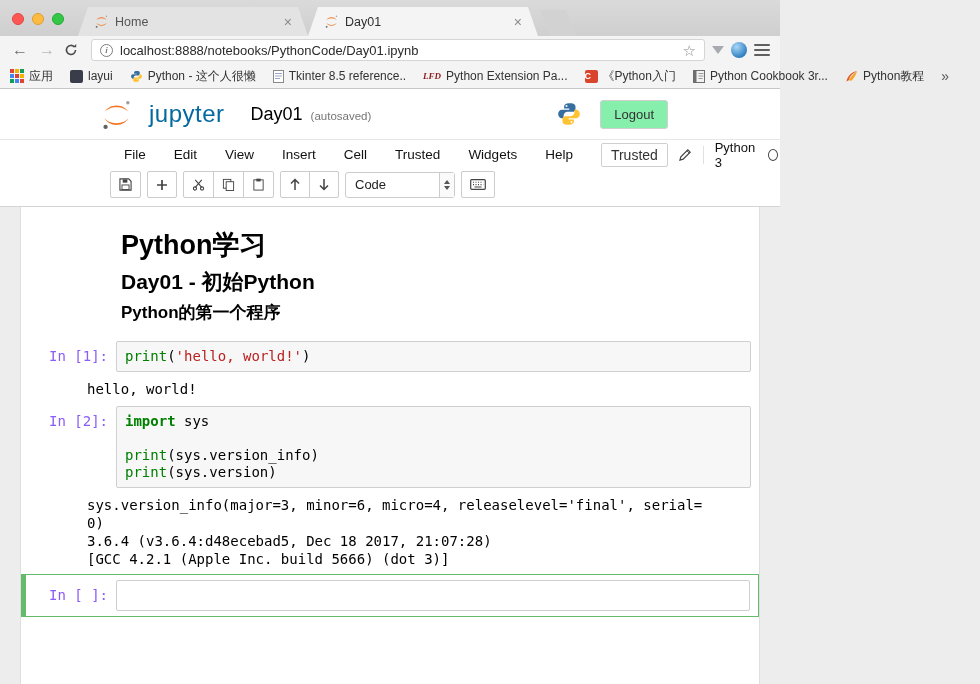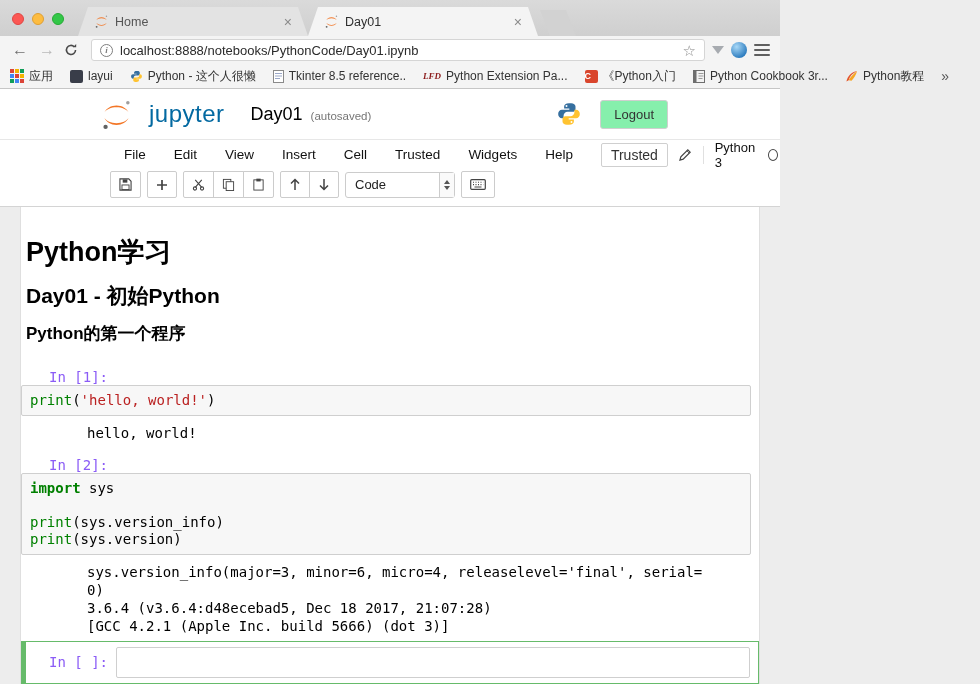--- a/index.html
+++ b/index.html
@@ -75,21 +75,21 @@
   .celltype { width:110px; height:26px; border:1px solid #CCC; border-radius:3px; background:#fff; display:flex; align-items:center; font-size:13px; color:#222; }
   .celltype .val { flex:1; padding-left:9px; }
   .stepper { width:15px; height:100%; border-left:1px solid #CCC; display:flex; flex-direction:column; align-items:center; justify-content:center; gap:2px; background:#FAFAFA; }
   .stepper b { width:0; height:0; border-left:3.5px solid transparent; border-right:3.5px solid transparent; }
   .stepper .up { border-bottom:4.5px solid #555; }
   .stepper .dn { border-top:4.5px solid #555; }
 
   
   .nbarea { height:477px; background:#EDEDED; overflow:hidden; }
   .nbpage { width:740px; margin:0 auto; background:#fff; border-left:1px solid #DFDFDF; border-right:1px solid #DFDFDF; min-height:477px; padding-top:14px; }
-  .row { display:flex;flex-direction:column; }
+  .row { display:flex; }
   .prompt { width:95px; flex:none; text-align:right; padding:7px 8px 0 0; font:14px "DejaVu Sans Mono", monospace; color:#8b5cf6; }
   .mdbody { flex:1; padding-left:5px; margin-right:8px; color:#000; }
   .mdbody h1 { font-size:27px; line-height:1.2; font-weight:bold; }
   .mdbody h2 { font-size:21px; line-height:1.2; font-weight:bold; }
   .mdbody h3 { font-size:17px; line-height:1.2; font-weight:bold; }
   .input-box { flex:1; margin-right:8px; background:#F7F7F7; border:1px solid #CFCFCF; border-radius:2px; padding:6px 8px; }
   .input-box pre { font:14px/17px "DejaVu Sans Mono", monospace; white-space:pre; min-height:17px; }
   .output-pre { margin:8px 8px 0 66px; font:14px/18px "DejaVu Sans Mono", monospace; color:#000; white-space:pre-wrap; word-break:break-all; max-width:620px; }
   .tok-kw { color:#008000; font-weight:bold; }
   .tok-fn { color:#008000; }

